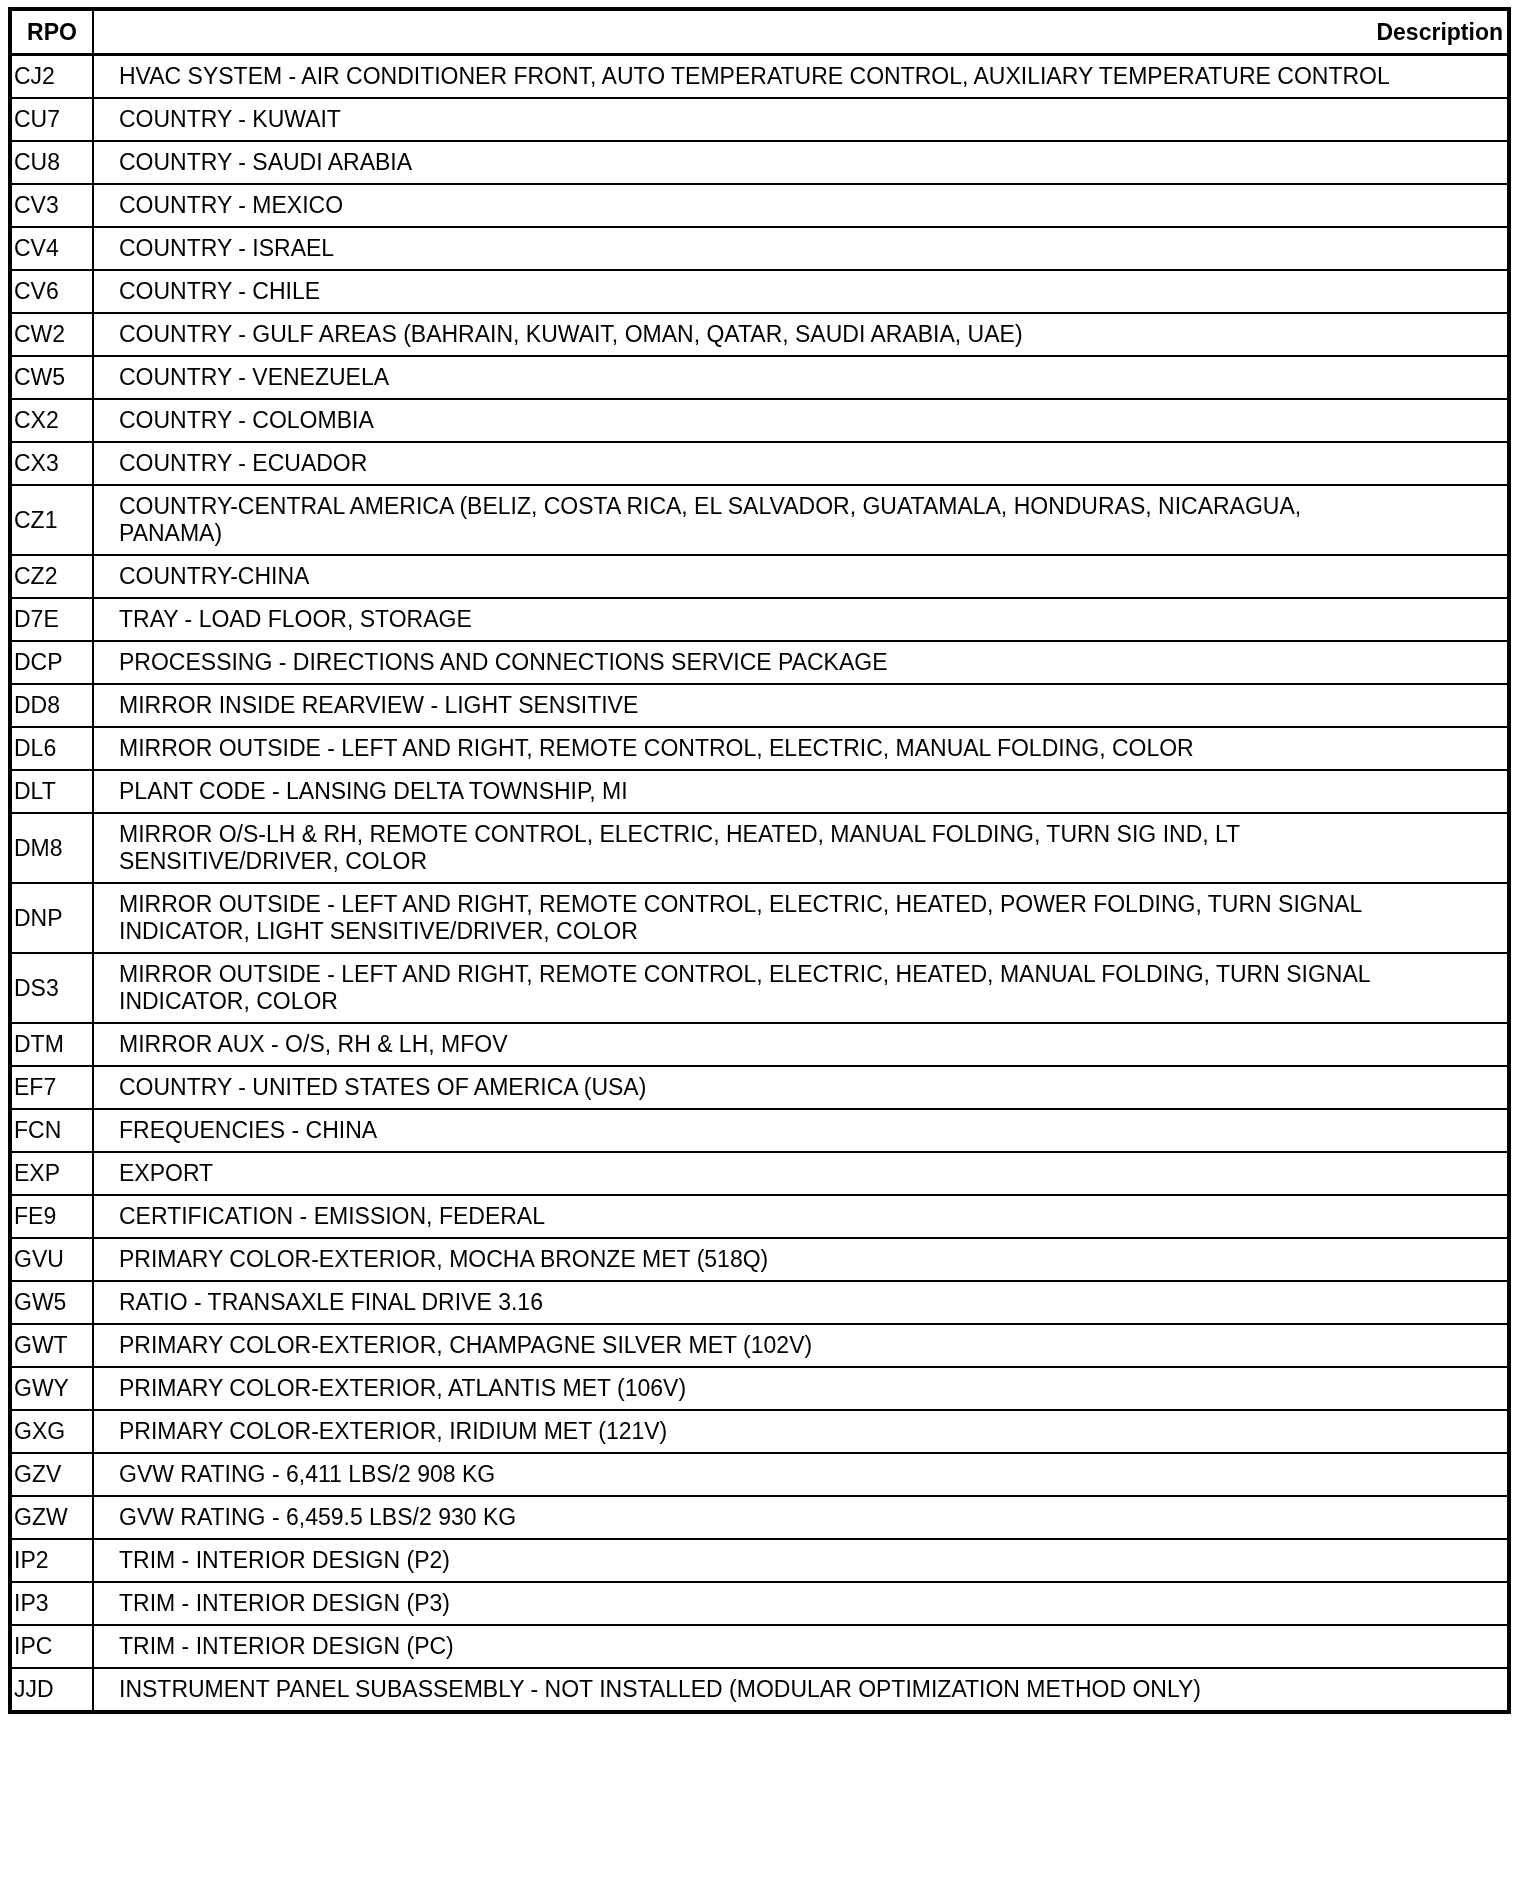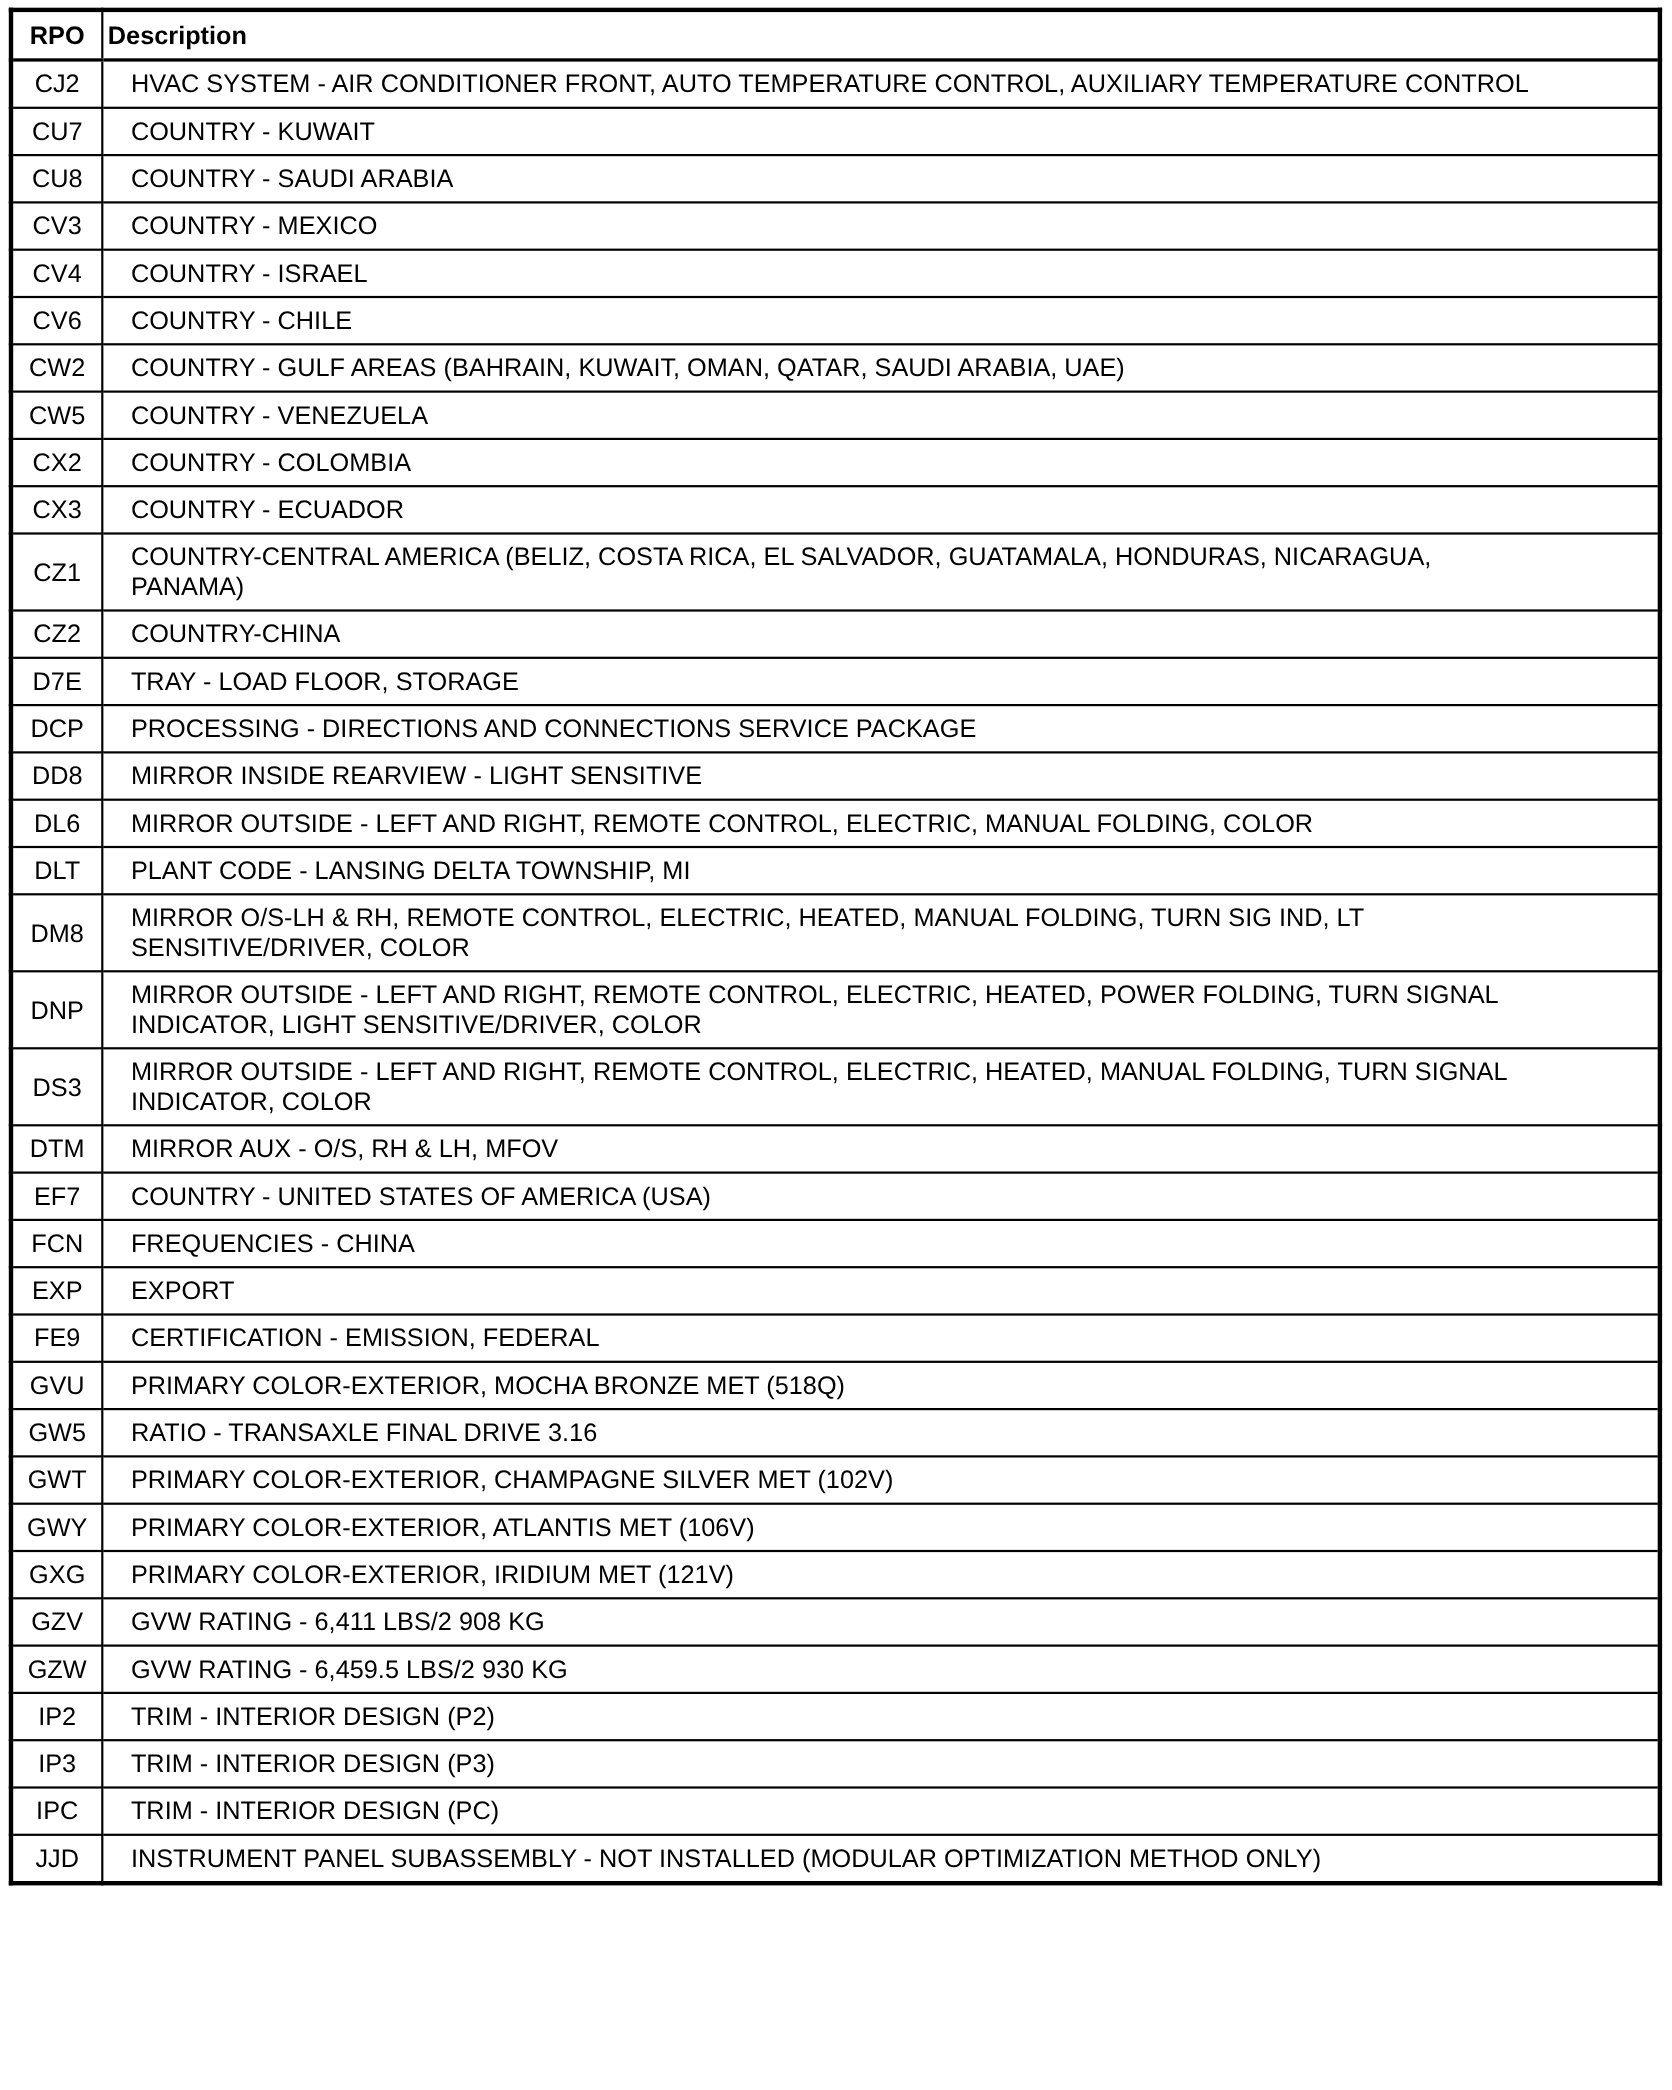--- a/index.html
+++ b/index.html
@@ -32,24 +32,23 @@
   table.rpo-table thead th {
     font-weight: bold;
     height: 38px;
     padding: 2px 4px;
     border-bottom-width: 3px;
   }
   th.col-rpo {
     width: 72px;
   }
   th.col-desc {
-    text-align: left;
+    text-align: right;
   }
   td.cell-code {
-    text-align: center;
     padding: 7px 2px;
   }
   td.cell-desc {
     text-align: left;
     padding: 7px 10px 7px 25px;
     white-space: pre-line;
   }
 </style>
 </head>
 <body>

